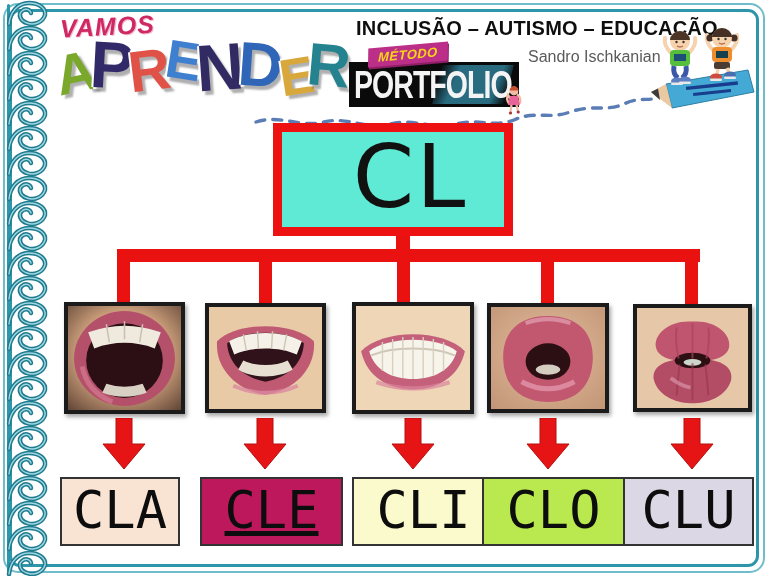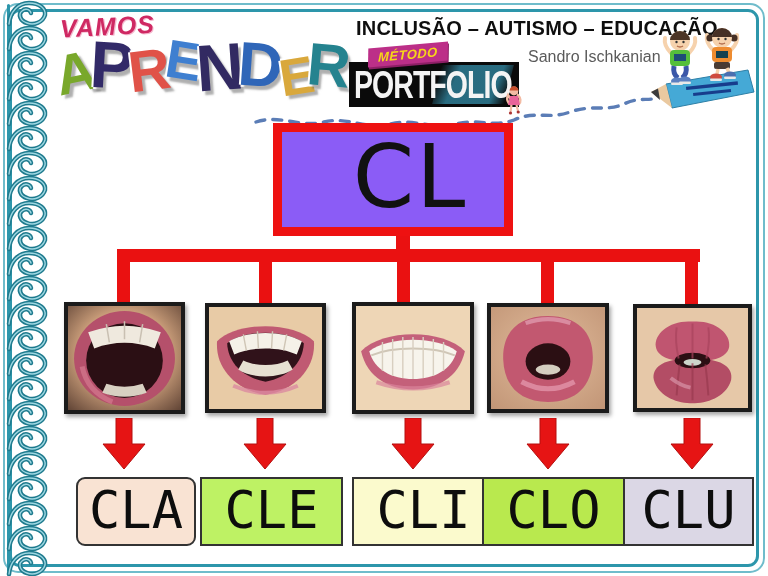--- a/index.html
+++ b/index.html
@@ -69,21 +69,21 @@
   .m3{left:352px;width:122px;}
   .m4{left:487px;width:122px;top:303px;height:110px;}
   .m5{left:633px;width:119px;top:304px;height:108px;}
 
   .arrow{position:absolute;top:418px;}
   .a1{left:102px;} .a2{left:243px;} .a3{left:391px;} .a4{left:526px;} .a5{left:670px;}
 
   .syl{position:absolute;top:477px;height:69px;border:2px solid #333;color:#0d0d0d;
        font-family:"DejaVu Sans Mono",monospace;font-size:52px;line-height:63px;
        text-align:center;}
-  .s1{left:76px;width:120px;border-radius:9px;}
+  .s1{left:60px;width:120px;}
   .s2{left:200px;width:143px;}
   .s3{left:341px;width:143px;}
   .s4{left:482px;width:143px;}
   .s5{left:623px;width:131px;}
 </style>
 </head>
 <body>
 
 <div id="page">
 
@@ -215,21 +215,21 @@
       <rect x="396" y="226" width="14" height="30"></rect>
       <rect x="117" y="249" width="583" height="13"></rect>
       <rect x="117" y="252" width="13" height="56"></rect>
       <rect x="259" y="252" width="13" height="56"></rect>
       <rect x="397" y="252" width="13" height="56"></rect>
       <rect x="541" y="252" width="13" height="56"></rect>
       <rect x="685" y="252" width="13" height="56"></rect>
     </g>
   </svg>
 
-  <div class="clbox" style="background-color: #8b5cf6; padding-left: 34px;">CL</div>
+  <div class="clbox" style="background-color: #5eead4; padding-left: 34px;">CL</div>
 
   <div class="mouth m1">
     <svg viewBox="0 0 112 103" preserveAspectRatio="none">
       <defs>
           <radialGradient id="skA" cx="50%" cy="45%" r="75%">
         <stop offset="0%" stop-color="#dcb493"></stop>
             <stop offset="55%" stop-color="#c79b78"></stop>
             <stop offset="100%" stop-color="#5e4234"></stop>
       </radialGradient>
         </defs>
@@ -306,18 +306,18 @@
     <polygon points="14,0 30,0 30,26 43,26 22,51 1,26 14,26" fill="#e61414" stroke="#b50f0f" stroke-width="1"></polygon>
     </svg>
   <svg class="arrow a4" width="44" height="52" viewBox="0 0 44 52">
     <polygon points="14,0 30,0 30,26 43,26 22,51 1,26 14,26" fill="#e61414" stroke="#b50f0f" stroke-width="1"></polygon>
     </svg>
   <svg class="arrow a5" width="44" height="52" viewBox="0 0 44 52">
     <polygon points="14,0 30,0 30,26 43,26 22,51 1,26 14,26" fill="#e61414" stroke="#b50f0f" stroke-width="1"></polygon>
     </svg>
 
   <div class="syl s1" style="background-color: rgb(249, 227, 211);">CLA</div>
-  <div class="syl s2" style="background-color: #bef264;">CLE</div>
+  <div class="syl s2" style="background-color: #be185d; text-decoration: underline;">CLE</div>
   <div class="syl s3" style="background-color: rgb(251, 250, 205); margin-left: 11px;">CLI</div>
   <div class="syl s4" style="background-color: rgb(185, 233, 78);">CLO</div>
   <div class="syl s5" style="background-color: rgb(219, 215, 229);">CLU</div>
 
 </div>
 
 </body></html>

